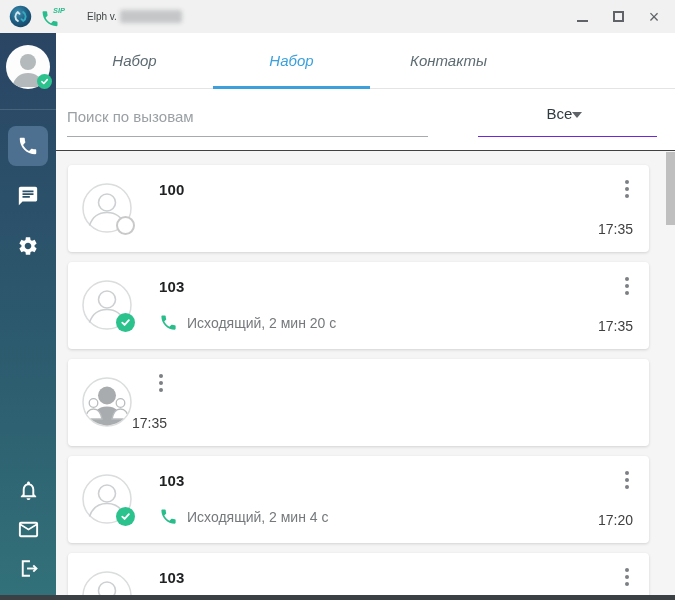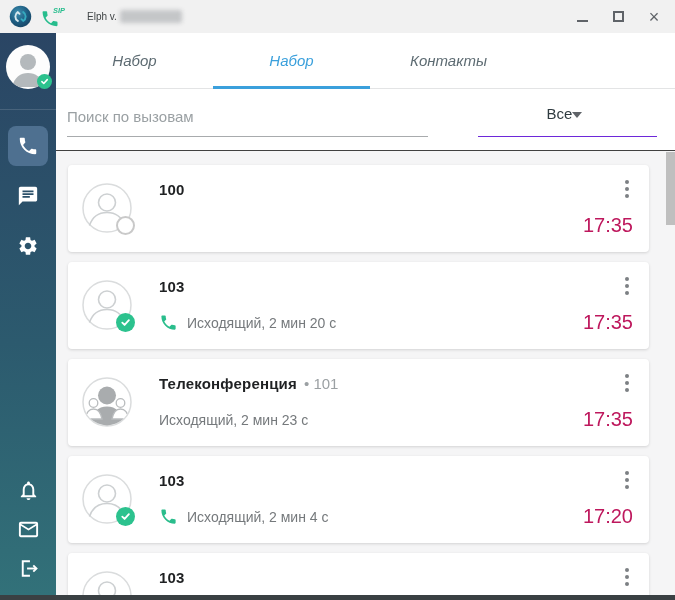--- a/index.html
+++ b/index.html
@@ -71,21 +71,21 @@
   .info { margin-left: 27px; flex: 1; display: flex; flex-direction: column; justify-content: space-between; padding: 16px 0 17px; min-width: 0; }
   .name-row { display: flex; align-items: baseline; font-size: 15px; }
   .name { color: #1f2123; font-weight: bold; letter-spacing: 0.2px; }
   .suffix { color: #9ba0a3; margin-left: 7px; font-weight: normal; }
   .status-row { display: flex; align-items: center; min-height: 19px; }
   .row-phone-icon { width: 19px; height: 19px; margin-right: 9px; flex-shrink: 0; }
   .status { font-size: 14px; color: #75797c; }
   .meta { display: flex; flex-direction: column; justify-content: space-between; align-items: flex-end; padding: 13px 0 15px; }
   .kebab { display: flex; flex-direction: column; gap: 3px; padding: 2px 4px; cursor: pointer; }
   .kebab i { width: 4px; height: 4px; border-radius: 50%; background: #7c8084; display: block; }
-  .time { font-size: 20px; color: #be185d; text-align: center; }
+  .time { font-size: 14px; color: #404040; text-align: center; }
   .scroll-thumb { position: absolute; top: 1px; right: 0; width: 9px; height: 73px; background: #bfbfbf; cursor: pointer; }
 
   .bottom-strip { height: 5px; background: #3a4043; flex-shrink: 0; }
 </style>
 </head>
 <body>
 
 <div class="window">
 
   <div class="titlebar">
@@ -277,30 +277,20 @@
                   <circle cx="11.5" cy="26" r="4.3"></circle>
                   <path d="M3 42 c1.5-7.5 4.5-10 8.5-10 s7 2.5 8.5 10 z"></path>
                 </g>
                 <g fill="#fff" stroke="#b9bcbe" stroke-width="1.3">
                   <circle cx="38.5" cy="26" r="4.3"></circle>
                   <path d="M30 42 c1.5-7.5 4.5-10 8.5-10 s7 2.5 8.5 10 z"></path>
                 </g>
               </g>
             </svg>
           </div>
-          <div class="info">
-            <div class="name-row">
-                <span class="name">Телеконференция</span>
-                <span class="suffix">• 101</span>
-              </div>
-            <div class="status-row">
-
-              <span class="status">Исходящий, 2 мин 23 с</span>
-            </div>
-          </div>
           <div class="meta">
             <span class="kebab">
                 <i></i>
                 <i></i>
                 <i></i>
               </span>
             <span class="time">17:35</span>
           </div>
         </div>
 

